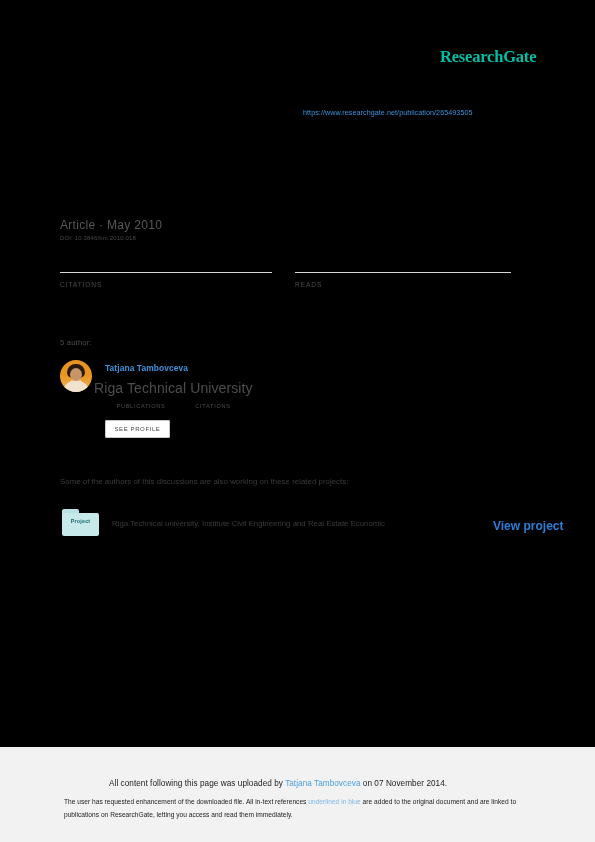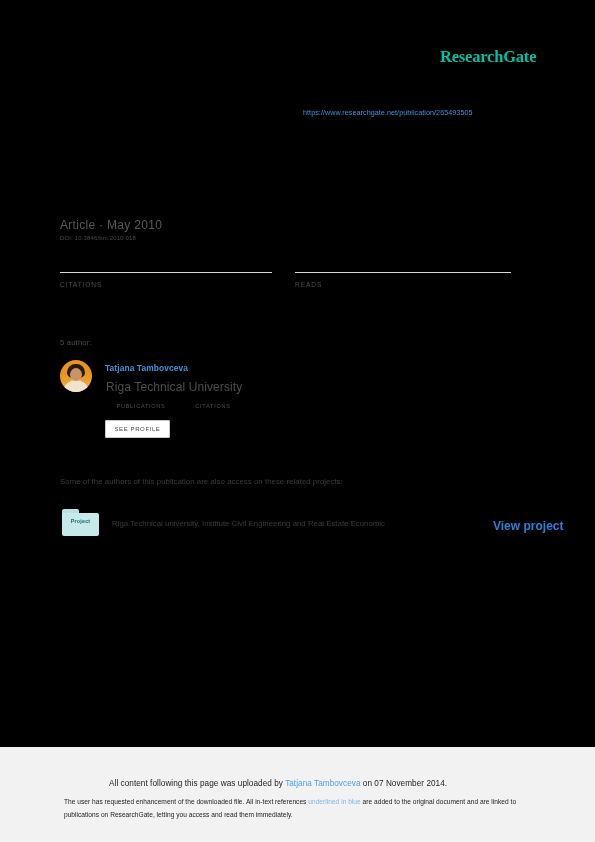--- a/index.html
+++ b/index.html
@@ -163,22 +163,22 @@
     position: absolute;
     left: 45px; top: 3px;
     font-size: 8.4px;
     font-weight: bold;
     color: #3e93dd;
     letter-spacing: 0.1px;
     white-space: nowrap;
   }
   .author-affil {
     position: absolute;
-    left: 46px; top: 20px;
-    font-size: 12px;
+    left: 34px; top: 20px;
+    font-size: 14px;
     color: #4d4d4d;
     letter-spacing: 0.1px;
     white-space: nowrap;
   }
   .author-stats {
     position: absolute;
     left: 45px; top: 32px;
     width: 200px;
     height: 22px;
   }
@@ -363,21 +363,21 @@
       </div>
       <div class="astat astat-cites">
         <div class="num"></div>
         <div class="lbl">CITATIONS</div>
       </div>
     </div>
 
     <div class="see-profile">SEE PROFILE</div>
   </div>
 
-  <div class="projects-intro">Some of the authors of this publication are also access on these related projects:</div>
+  <div class="projects-intro">Some of the authors of this discussions are also working on these related projects:</div>
 
   <div class="project-row">
     <div class="project-icon">
       <div class="tab"></div>
       <div class="body"></div>
       <div class="glyph">Project</div>
     </div>
     <div class="project-name">Riga Technical university, Institute Civil Engineering and Real Estate Economic</div>
     <div class="view-project">View project</div>
   </div>

